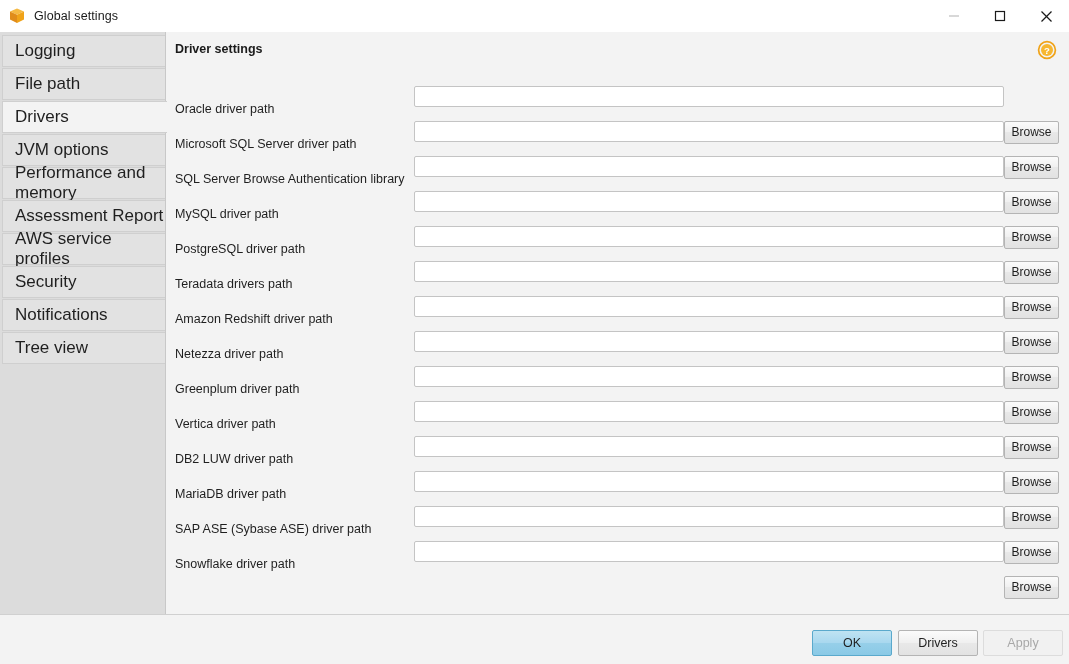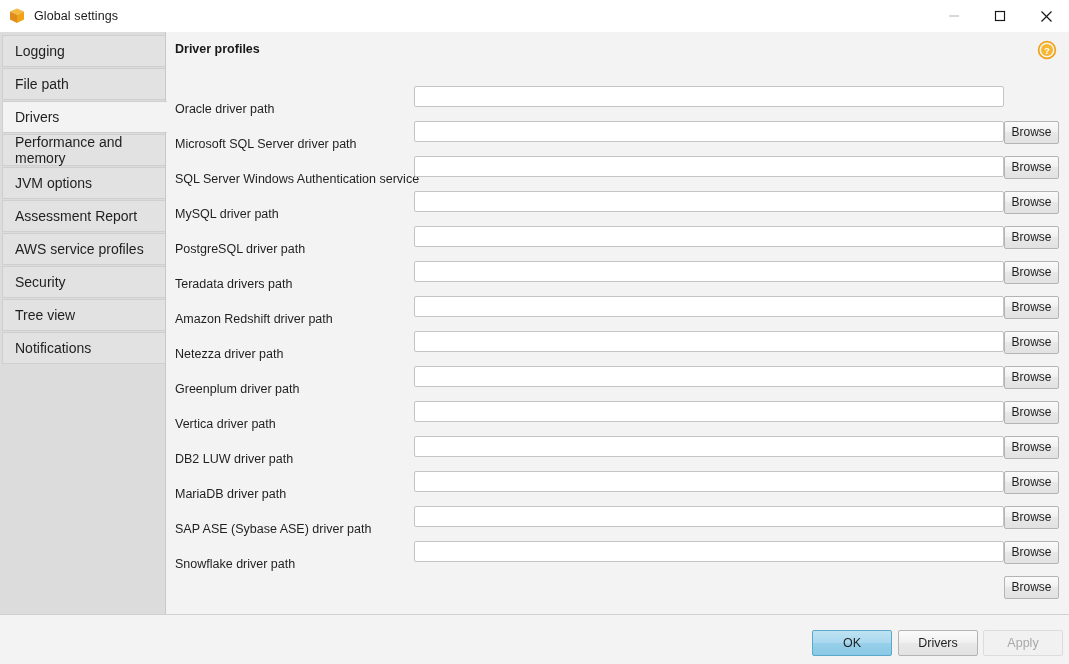--- a/index.html
+++ b/index.html
@@ -55,21 +55,21 @@
   }
   .side-item {
     position: relative;
     height: 32px;
     margin: 0 0 1px 2px;
     background: #e2e2e2;
     border: 1px solid #cfcfcf;
     border-right: none;
     display: flex; align-items: center;
     padding-left: 12px;
-    font-size: 14px;
+    font-size: 17px;
     color: #1f1f1f;
     cursor: pointer;
   }
   .side-item.selected {
     background: #f3f3f3;
     border-color: #cfcfcf;
     z-index: 3;
     width: 165px;
   }
 
@@ -203,44 +203,44 @@
       <div class="side-item">
         <span>Logging</span>
       </div>
       <div class="side-item">
         <span>File path</span>
       </div>
       <div class="side-item selected">
         <span>Drivers</span>
       </div>
       <div class="side-item">
+        <span>JVM options</span>
+      </div>
+      <div class="side-item">
         <span>Performance and memory</span>
       </div>
       <div class="side-item">
-        <span>JVM options</span>
-      </div>
-      <div class="side-item">
         <span>Assessment Report</span>
       </div>
       <div class="side-item">
         <span>AWS service profiles</span>
       </div>
       <div class="side-item">
         <span>Security</span>
       </div>
       <div class="side-item">
+        <span>Notifications</span>
+      </div>
+      <div class="side-item">
         <span>Tree view</span>
       </div>
-      <div class="side-item">
-        <span>Notifications</span>
-      </div>
     </div>
 
   <div class="main">
-    <div class="panel-title">Driver profiles</div>
+    <div class="panel-title">Driver settings</div>
 
     <div class="help-icon">
       <svg width="20" height="20" viewBox="0 0 20 20">
         <circle cx="10" cy="10" r="8.4" fill="none" stroke="#f0a318" stroke-width="1.7"></circle>
         <circle cx="10" cy="10" r="6" fill="#f7b731"></circle>
         <text x="10" y="13.6" font-family="Liberation Sans, sans-serif" font-size="9.5" font-weight="bold" fill="#ffffff" text-anchor="middle">?</text>
       </svg>
     </div>
 
     <div class="form" id="form">
@@ -248,21 +248,21 @@
           <div class="row-label">Oracle driver path</div>
           <input type="text" class="row-input" value="" style="">
           <button class="row-browse">Browse</button>
         </div>
         <div class="row">
           <div class="row-label">Microsoft SQL Server driver path</div>
           <input type="text" class="row-input" value="" style="">
           <button class="row-browse">Browse</button>
         </div>
         <div class="row">
-          <div class="row-label">SQL Server Windows Authentication service</div>
+          <div class="row-label">SQL Server Browse Authentication library</div>
           <input type="text" class="row-input" value="" style="">
           <button class="row-browse">Browse</button>
         </div>
         <div class="row">
           <div class="row-label">MySQL driver path</div>
           <input type="text" class="row-input" value="" style="">
           <button class="row-browse">Browse</button>
         </div>
         <div class="row">
           <div class="row-label">PostgreSQL driver path</div>

